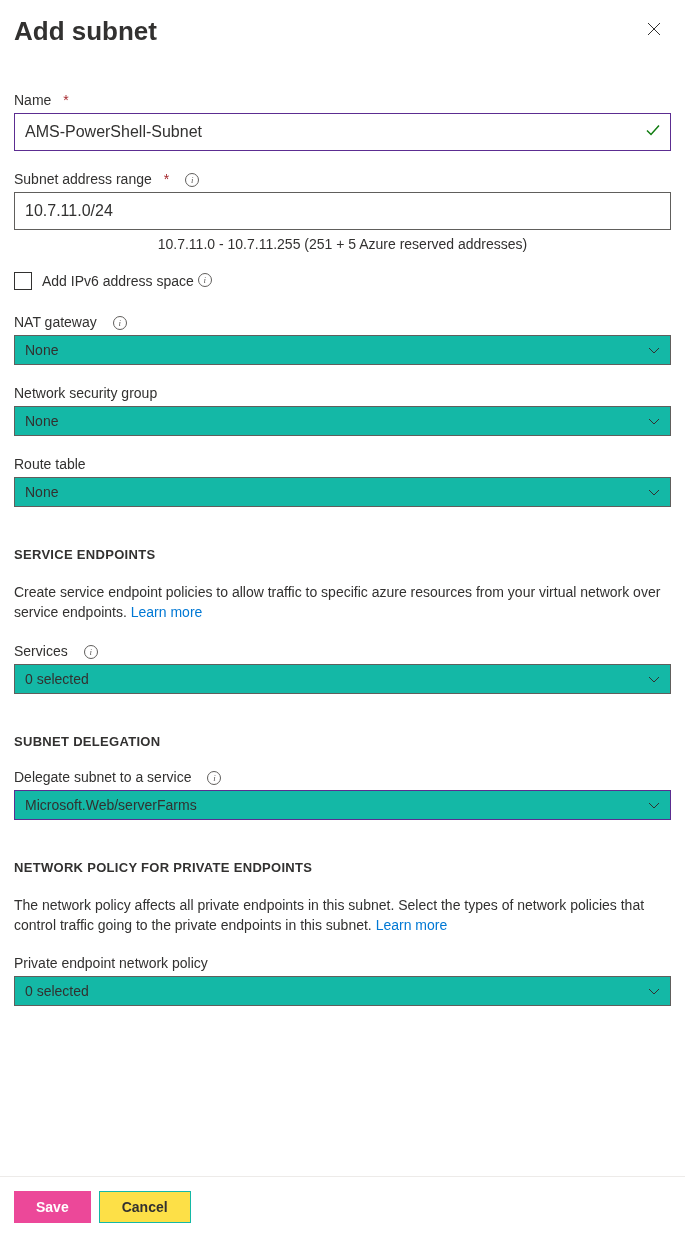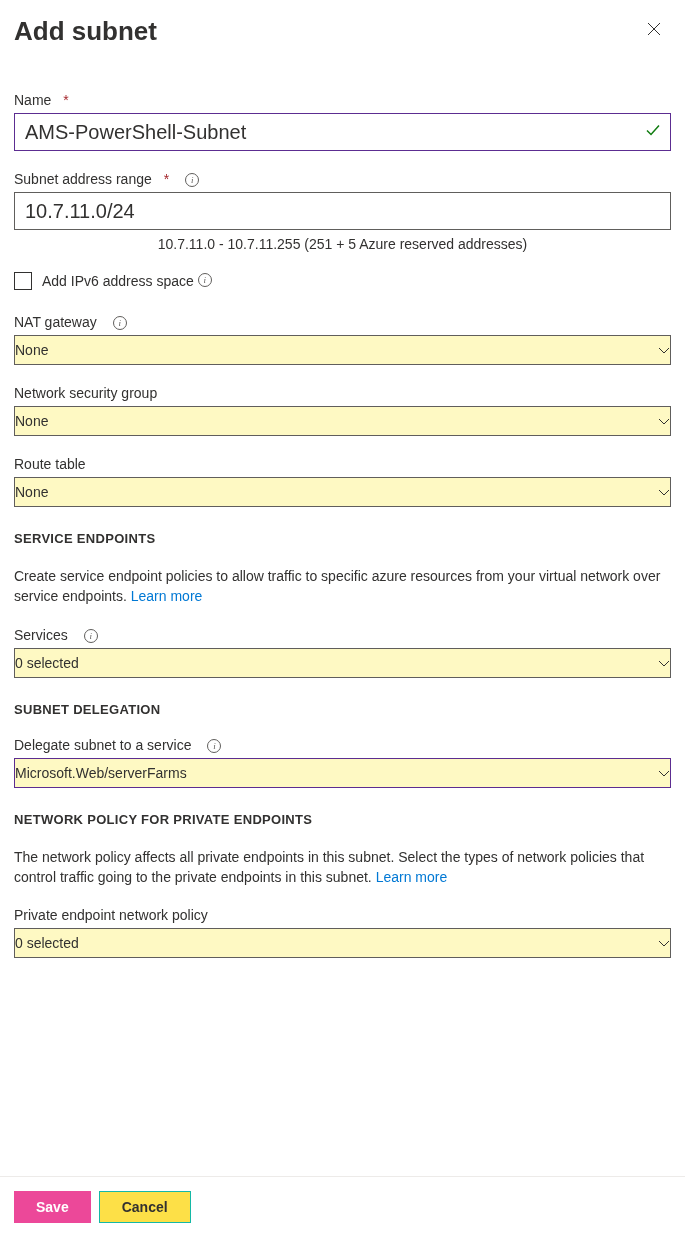--- a/index.html
+++ b/index.html
@@ -69,21 +69,21 @@
       margin-left: 4px;
       font-style: italic;
       font-family: Georgia, serif;
       cursor: pointer;
     }
     .text-input {
       width: 100%;
       height: 30px;
       border: 1px solid #605e5c;
       padding: 18px 10px;
-      font-size: 20px;
+      font-size: 16px;
       color: #323130;
       font-family: inherit;
       outline: none;
     }
     .text-input.validated {
       border: 1px solid #5c2d91;
       padding-right: 34px;
     }
     .input-wrapper {
       position: relative;
@@ -117,41 +117,41 @@
     .checkbox-label {
       font-size: 14px;
       color: #323130;
       display: flex;
       align-items: flex-start;
     }
     .select-input {
       width: 100%;
       height: 30px;
       border: 1px solid #605e5c;
-      padding: 0 0;
+      padding: 0 10px;
       font-size: 14px;
       color: #323130;
       display: flex;
       align-items: center;
       justify-content: space-between;
       cursor: pointer;
-      background: #fef9c3;
+      background: #14b8a6;
     }
     .select-input.highlighted {
       border: 1px solid #5c2d91;
     }
     .chevron-down {
       color: #323130;
     }
     .section-heading {
       font-size: 13px;
       font-weight: 700;
       color: #323130;
       letter-spacing: 0.3px;
-      margin-top: 24px;
+      margin-top: 40px;
       margin-bottom: 20px;
     }
     .section-desc {
       font-size: 14px;
       color: #323130;
       line-height: 1.45;
       margin-bottom: 20px;
     }
     .link {
       color: #0078d4;

